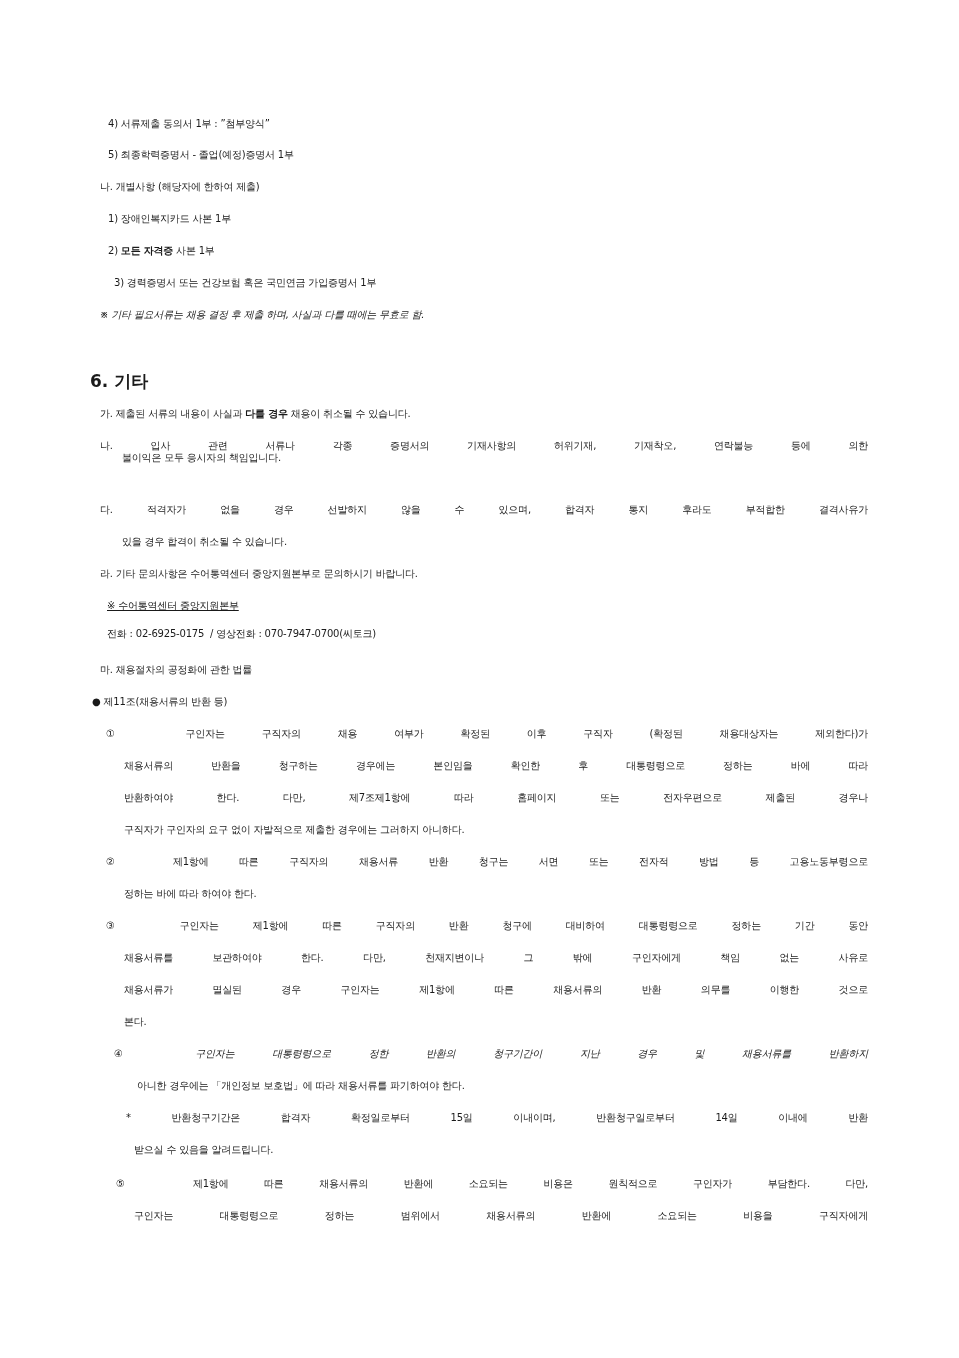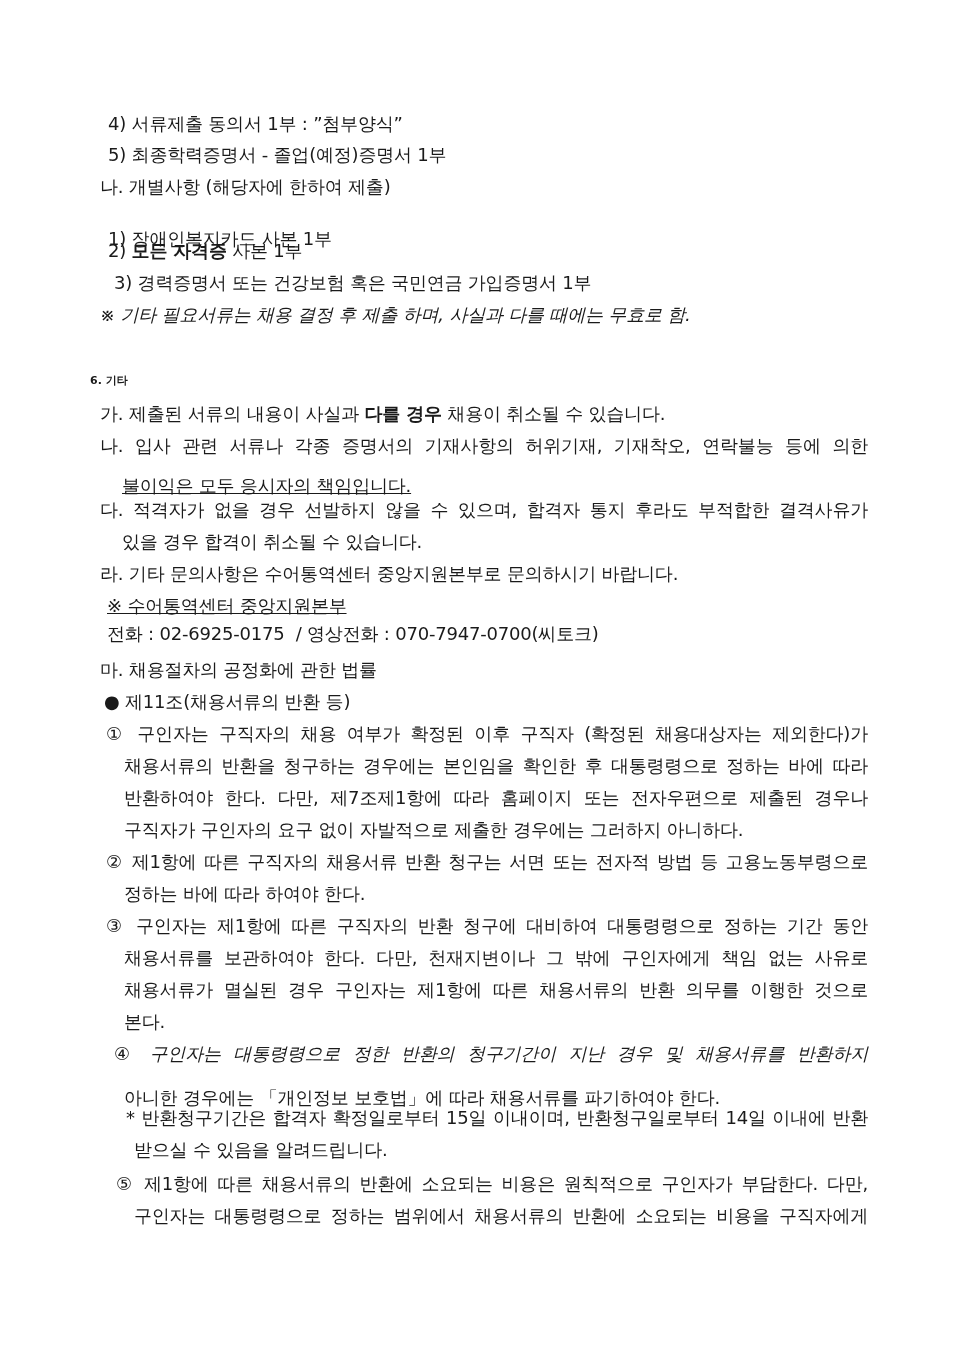--- a/index.html
+++ b/index.html
@@ -1,66 +1,66 @@
 <!DOCTYPE html>
 <html><head>
 <meta charset="utf-8">
 <style>
   html, body { margin:0; padding:0; background:#ffffff; }
   body { width:959px; height:1358px; position:relative; overflow:hidden;
          font-family:"DejaVu Sans","Liberation Sans",sans-serif; color:#1a1a1a; }
-  .line { position:absolute; font-size:18px; line-height:20px; white-space:nowrap; letter-spacing:-0.2px; }
+  .line { position:absolute; font-size:10px; line-height:20px; white-space:nowrap; letter-spacing:-0.2px; }
   .just { text-align:justify; text-align-last:justify; white-space:normal; }
-  .heading { font-size:11px; font-weight:bold; letter-spacing:0;text-align:center; }
+  .heading { font-size:17px; font-weight:bold; letter-spacing:0;text-align:center; }
   b { font-weight:bold; }
 </style>
 </head>
 <body>
 
 <div>
 
   <div class="line" style="left:108px; top:114px;">4) 서류제출 동의서 1부 : ”첨부양식”</div>
   <div class="line" style="left:108px; top:145px;">5) 최종학력증명서 - 졸업(예정)증명서 1부</div>
   <div class="line" style="left:100px; top:177px;">나. 개별사항 (해당자에 한하여 제출)</div>
-  <div class="line" style="left:108px; top:209px;margin-top:20px;">1) 장애인복지카드 사본 1부</div>
+  <div class="line" style="left:108px; top:209px;">1) 장애인복지카드 사본 1부</div>
   <div class="line" style="left:108px; top:241px;"><span>2) </span><b>모든 자격증</b><span> 사본 1부</span></div>
   <div class="line" style="left:108px; top:273px;margin-left:6px;">3) 경력증명서 또는 건강보험 혹은 국민연금 가입증명서 1부</div>
   <div class="line" style="left:100px; top:305px;font-style:italic;">※ 기타 필요서류는 채용 결정 후 제출 하며, 사실과 다를 때에는 무효로 함.</div>
 
   <div class="line heading" style="left:90px; top:371px;">6. 기타</div>
 
   <div class="line" style="left:100px; top:404px;"><span>가. 제출된 서류의 내용이 사실과 </span><b>다를 경우</b><span> 채용이 취소될 수 있습니다.</span></div>
 
   <div class="line just" style="left:100px; top:436px; width:768px;">나. 입사 관련 서류나 각종 증명서의 기재사항의 허위기재, 기재착오, 연락불능 등에 의한</div>
-  <div class="line" style="left:122px; top:476px;text-decoration:underline;">불이익은 모두 응시자의 책임입니다.</div>
+  <div class="line" style="left:122px; top:448px;">불이익은 모두 응시자의 책임입니다.</div>
 
   <div class="line just" style="left:100px; top:500px; width:768px;">다. 적격자가 없을 경우 선발하지 않을 수 있으며, 합격자 통지 후라도 부적합한 결격사유가</div>
   <div class="line" style="left:122px; top:532px;">있을 경우 합격이 취소될 수 있습니다.</div>
 
   <div class="line" style="left:100px; top:564px;">라. 기타 문의사항은 수어통역센터 중앙지원본부로 문의하시기 바랍니다.</div>
   <div class="line" style="left:107px; top:596px;text-decoration:underline;">※ 수어통역센터 중앙지원본부</div>
   <div class="line" style="left:107px; top:624px; white-space:pre;text-align:right;">전화 : 02-6925-0175  / 영상전화 : 070-7947-0700(씨토크)</div>
 
   <div class="line" style="left:100px; top:660px;">마. 채용절차의 공정화에 관한 법률</div>
-  <div class="line" style="left:104px; top:692px;">● 제11조(채용서류의 반환 등)</div>
+  <div class="line" style="left:92px; top:692px;">● 제11조(채용서류의 반환 등)</div>
 
   <div class="line just" style="left:106px; top:724px; width:762px;">① 구인자는 구직자의 채용 여부가 확정된 이후 구직자 (확정된 채용대상자는 제외한다)가</div>
   <div class="line just" style="left:124px; top:756px; width:744px;">채용서류의 반환을 청구하는 경우에는 본인임을 확인한 후 대통령령으로 정하는 바에 따라</div>
   <div class="line just" style="left:124px; top:788px; width:744px;">반환하여야 한다. 다만, 제7조제1항에 따라 홈페이지 또는 전자우편으로 제출된 경우나</div>
   <div class="line" style="left:124px; top:820px;">구직자가 구인자의 요구 없이 자발적으로 제출한 경우에는 그러하지 아니하다.</div>
 
   <div class="line just" style="left:106px; top:852px; width:762px;">② 제1항에 따른 구직자의 채용서류 반환 청구는 서면 또는 전자적 방법 등 고용노동부령으로</div>
   <div class="line" style="left:124px; top:884px;">정하는 바에 따라 하여야 한다.</div>
 
   <div class="line just" style="left:106px; top:916px; width:762px;">③ 구인자는 제1항에 따른 구직자의 반환 청구에 대비하여 대통령령으로 정하는 기간 동안</div>
   <div class="line just" style="left:124px; top:948px; width:744px;">채용서류를 보관하여야 한다. 다만, 천재지변이나 그 밖에 구인자에게 책임 없는 사유로</div>
   <div class="line just" style="left:124px; top:980px; width:744px;">채용서류가 멸실된 경우 구인자는 제1항에 따른 채용서류의 반환 의무를 이행한 것으로</div>
   <div class="line" style="left:124px; top:1012px;">본다.</div>
 
   <div class="line just" style="left:114px; top:1044px; width:754px;font-style:italic;">④ 구인자는 대통령령으로 정한 반환의 청구기간이 지난 경우 및 채용서류를 반환하지</div>
-  <div class="line" style="left:124px; top:1076px;margin-top:12px;">아니한 경우에는 「개인정보 보호법」에 따라 채용서류를 파기하여야 한다.</div>
+  <div class="line" style="left:137px; top:1076px;">아니한 경우에는 「개인정보 보호법」에 따라 채용서류를 파기하여야 한다.</div>
   <div class="line just" style="left:126px; top:1108px; width:742px;">* 반환청구기간은 합격자 확정일로부터 15일 이내이며, 반환청구일로부터 14일 이내에 반환</div>
   <div class="line" style="left:134px; top:1140px;">받으실 수 있음을 알려드립니다.</div>
 
   <div class="line just" style="left:116px; top:1174px; width:752px;">⑤ 제1항에 따른 채용서류의 반환에 소요되는 비용은 원칙적으로 구인자가 부담한다. 다만,</div>
   <div class="line just" style="left:134px; top:1206px; width:734px;">구인자는 대통령령으로 정하는 범위에서 채용서류의 반환에 소요되는 비용을 구직자에게</div>
 
 </div>
 
 </body></html>

